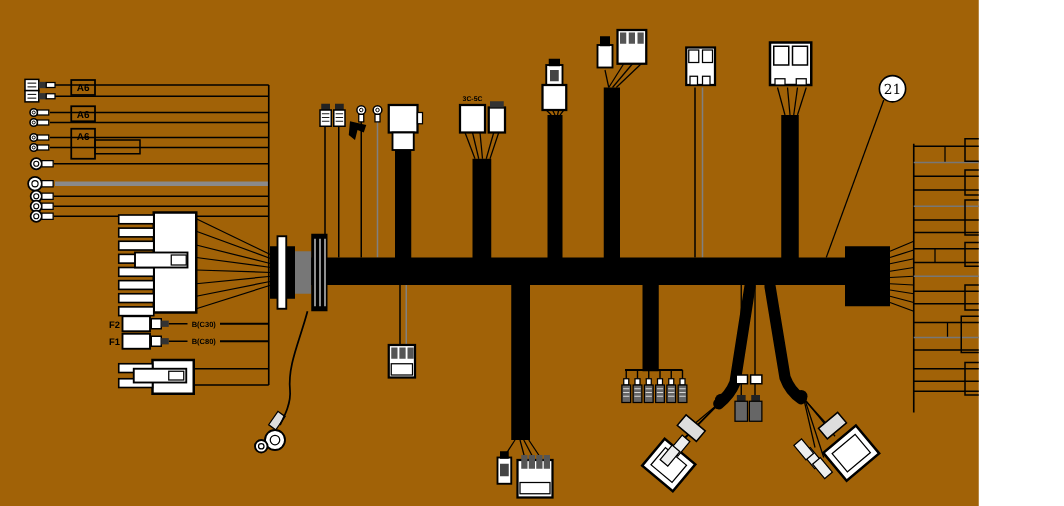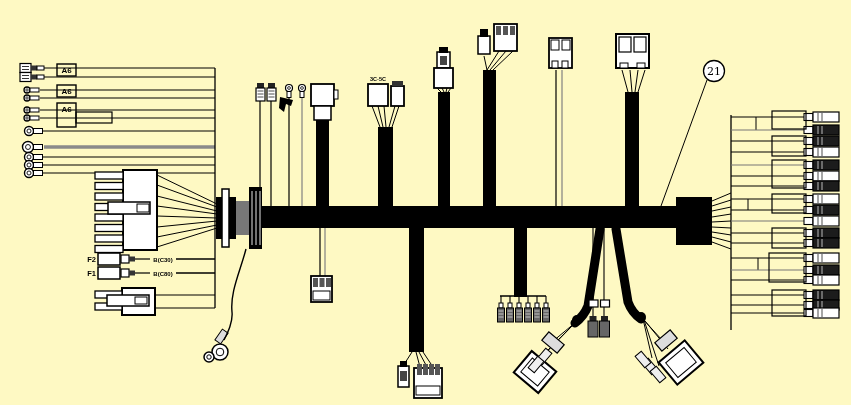--- a/index.html
+++ b/index.html
@@ -1,16 +1,16 @@
 <!DOCTYPE html>
 <html><head>
 <meta charset="utf-8">
 <style>
   html,body{margin:0;padding:0;background:#ffffff;}
-  .stage{width:851px;height:405px;position:relative;background:#fef9c3;overflow:hidden;}
+  .stage{width:783px;height:405px;position:relative;background:#a16207;overflow:hidden;}
   svg{display:block;}
   text{font-family:"Liberation Sans",sans-serif;}
   text.serif{font-family:"DejaVu Serif",serif;}
 </style>
 </head>
 <body>
 
 <div class="stage">
   <svg id="svg" width="851" height="405" viewBox="0 0 851 405" xmlns="http://www.w3.org/2000/svg">
       <line x1="44" y1="68" x2="215" y2="68" stroke="#000" stroke-width="1.2"></line>

